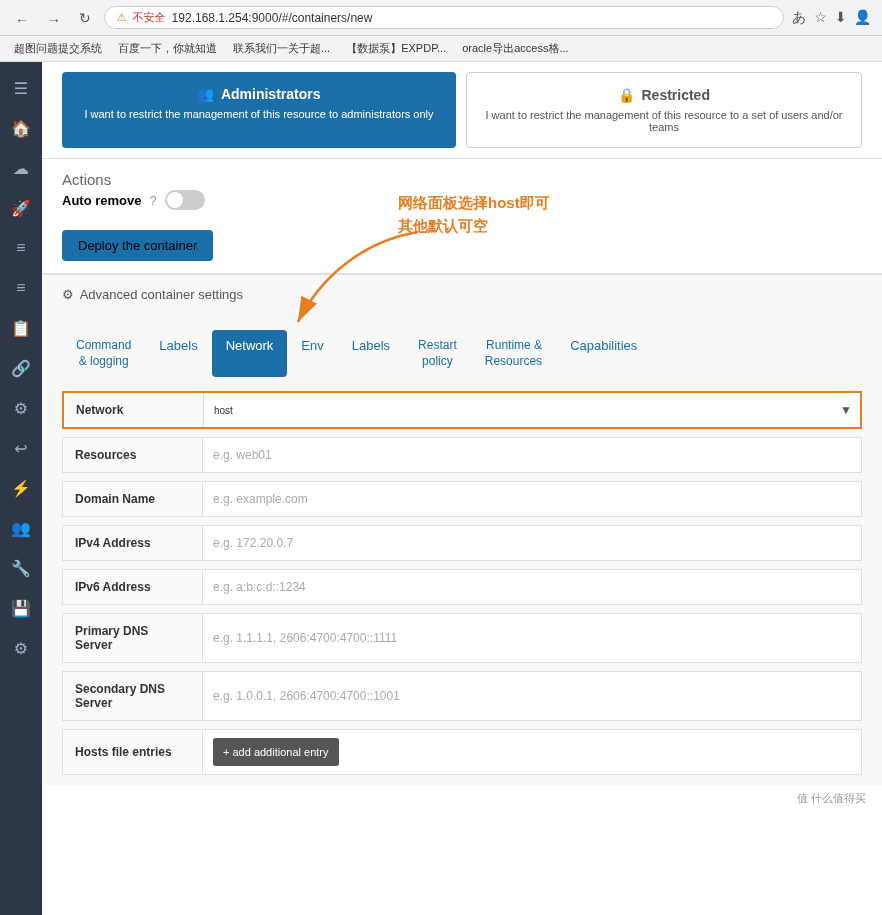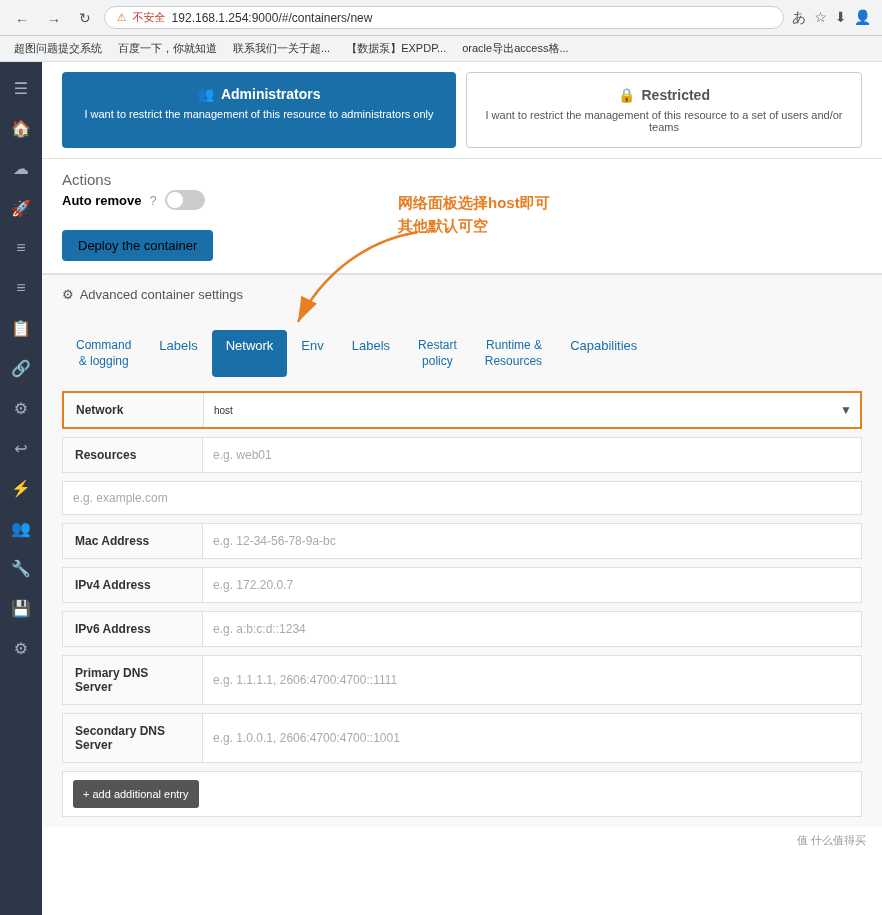--- a/index.html
+++ b/index.html
@@ -410,27 +410,24 @@
               <span class="select-arrow">▼</span>
             </div>
           </div>
 
           <div class="form-row">
             <div class="form-label">Resources</div>
             <input class="form-input" type="text" placeholder="e.g. web01" style="">
           </div>
 
           <div class="form-row">
+            <div class="form-label">Domain Name</div>
             <input class="form-input" type="text" placeholder="e.g. example.com" style="">
           </div>
 
-          <div class="form-row">
-            <div class="form-label">Mac Address</div>
-            <input class="form-input" type="text" placeholder="e.g. 12-34-56-78-9a-bc" style="">
-          </div>
 
           <div class="form-row">
             <div class="form-label">IPv4 Address</div>
             <input class="form-input" type="text" placeholder="e.g. 172.20.0.7" style="">
           </div>
 
           <div class="form-row">
             <div class="form-label">IPv6 Address</div>
             <input class="form-input" type="text" placeholder="e.g. a:b:c:d::1234" style="">
           </div>
@@ -439,20 +436,21 @@
             <div class="form-label">Primary DNS<br>Server</div>
             <input class="form-input" type="text" placeholder="e.g. 1.1.1.1, 2606:4700:4700::1111" style="">
           </div>
 
           <div class="form-row">
             <div class="form-label">Secondary DNS<br>Server</div>
             <input class="form-input" type="text" placeholder="e.g. 1.0.0.1, 2606:4700:4700::1001" style="">
           </div>
 
           <div class="hosts-row">
+            <div class="form-label">Hosts file entries</div>
             <button class="add-entry-btn">+ add additional entry</button>
           </div>
 
         </div>
       </div>
 
       <div style="text-align:right; padding:6px 16px; font-size:11px; color:#999; background:#fff;">
         值 什么值得买
       </div>
 

